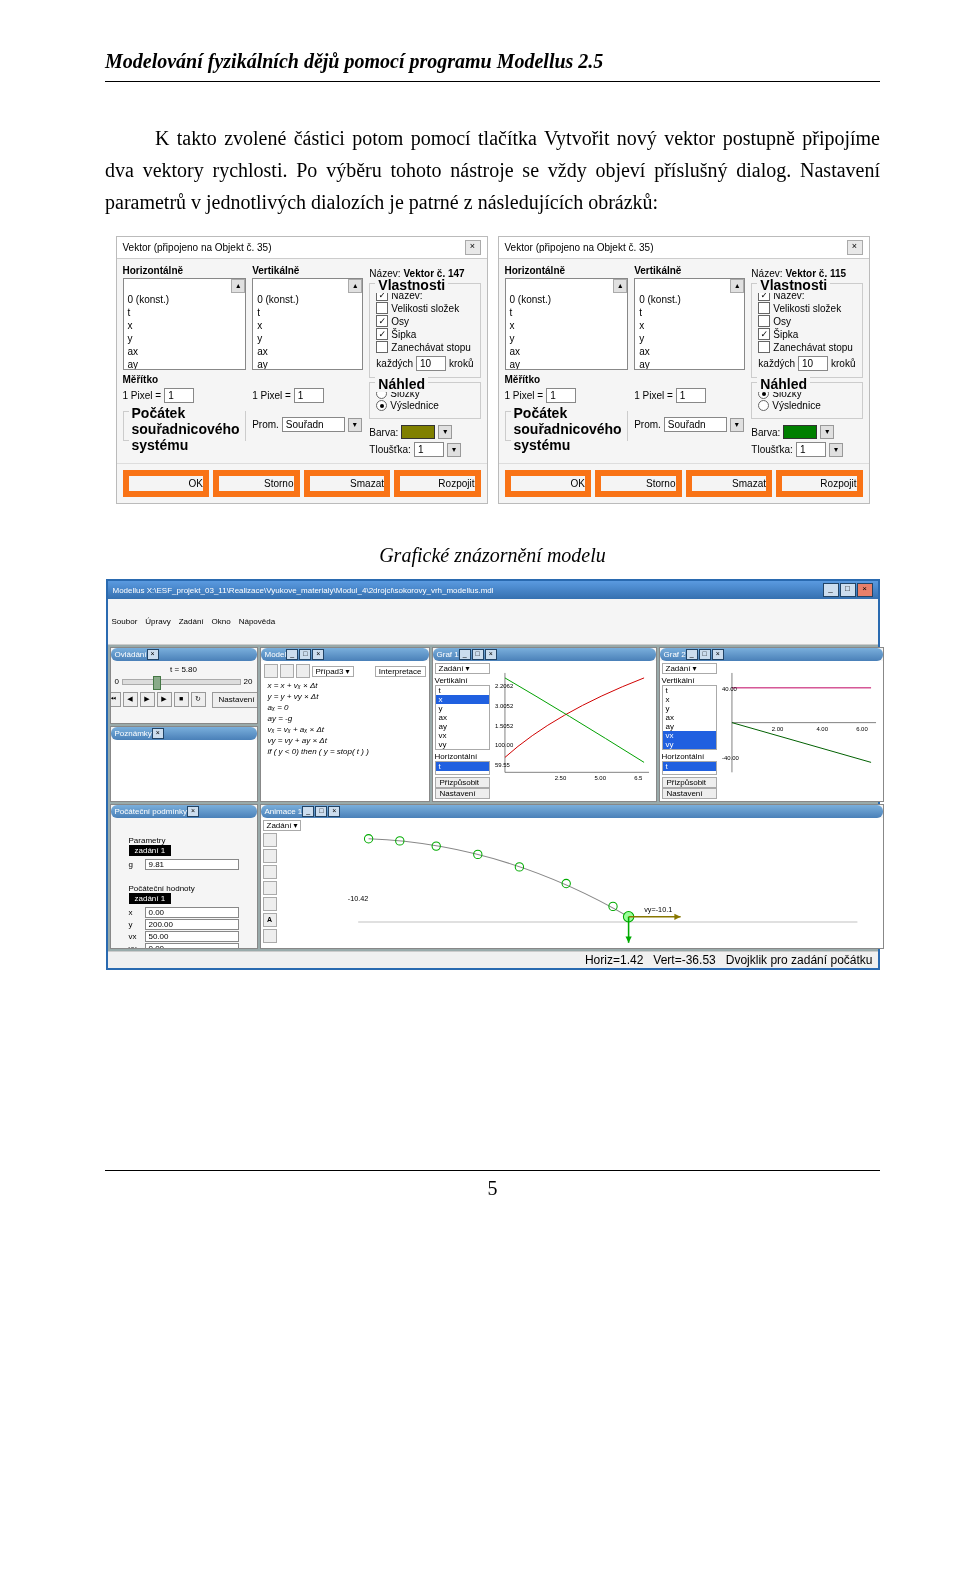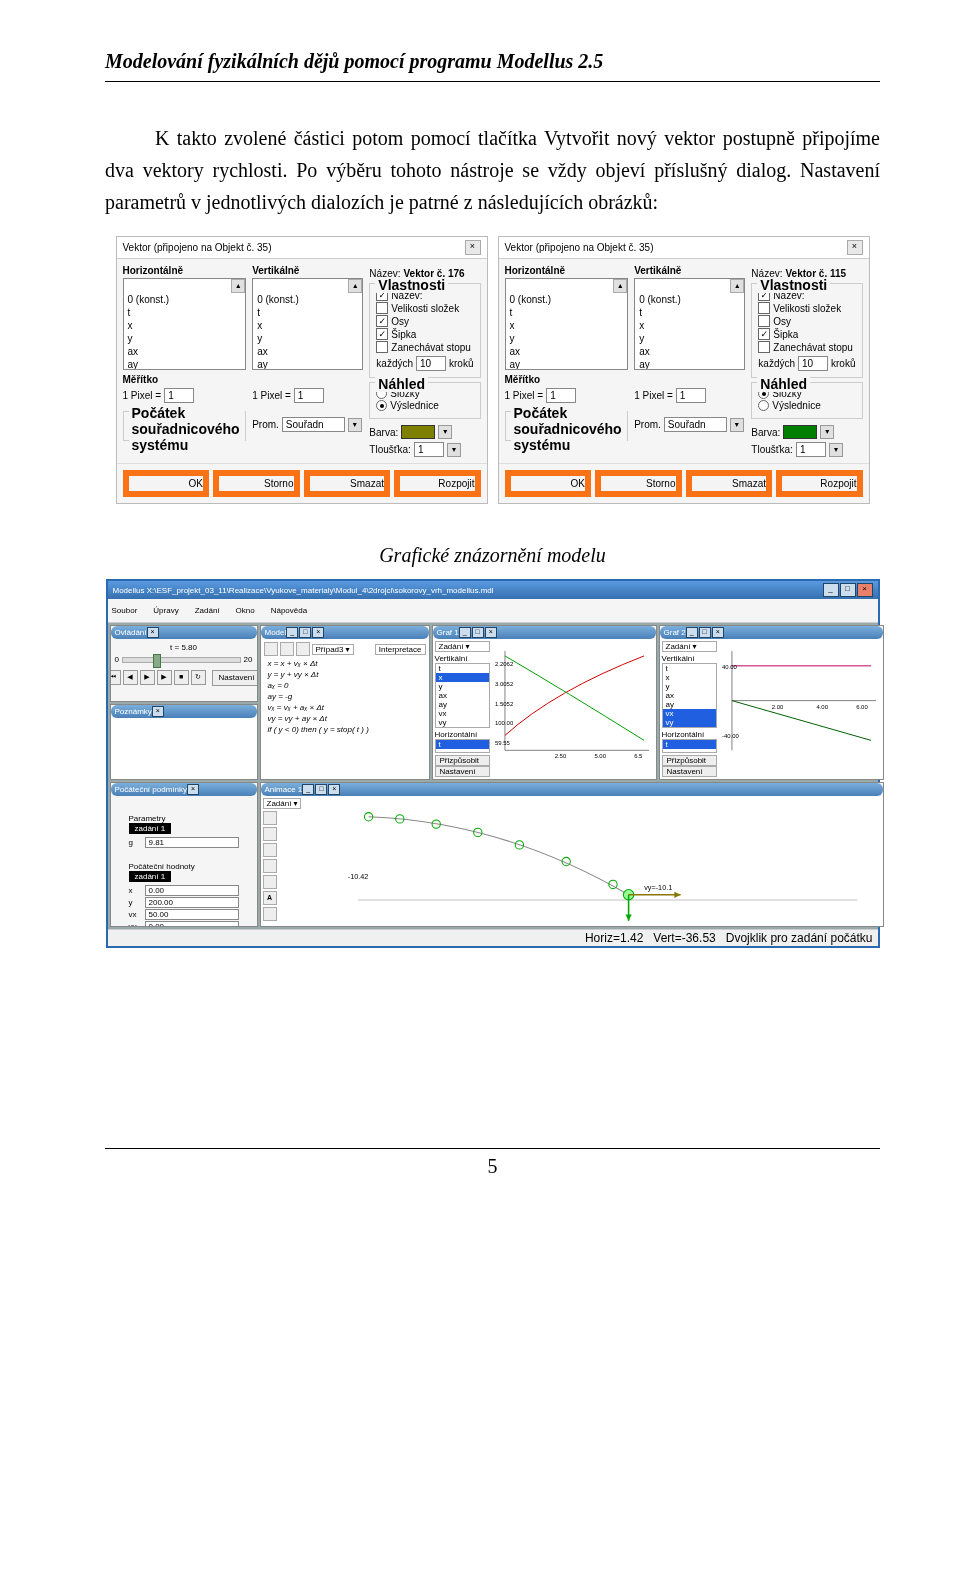--- a/index.html
+++ b/index.html
@@ -178,22 +178,22 @@
     background: linear-gradient(#5a9ae0, #3570b0);
     color: #fff;
     padding: 2px 5px;
     font-size: 8px;
     display: flex; justify-content: space-between; align-items: center;
   }
   .win-controls { display: flex; gap: 1px; }
   .win-btn { width: 14px; height: 12px; background: #cde; border: 1px solid #246; font-size: 8px; text-align: center; line-height: 10px; color: #000; }
   .win-btn.red { background: #e8806a; }
   .app-menubar {
-    background: #f5f5f5; padding: 7px 4px; font-size: 8px;
-    display: flex; gap: 16px; border-bottom: 1px solid #ccc;
+    background: #f5f5f5; padding: 18px 4px; font-size: 8px;
+    display: flex; gap: 8px; border-bottom: 1px solid #ccc;
   }
   .app-content {
     display: grid;
     grid-template-columns: 148px 170px 225px 225px;
     grid-template-rows: 155px 145px;
     gap: 2px;
     padding: 2px;
     background: #9aa;
   }
   .subwin {
@@ -332,21 +332,21 @@
           <div class="field-row" style="margin-top:14px">
             <span class="bold">Prom.</span>
             <span class="inline-input wide-input">Souřadn</span>
             <span class="dropdown-arrow">▾</span>
           </div>
         </div>
 
         <div class="col-right">
           <div class="field-row">
             <span class="bold">Název:</span>
-            <span style="font-weight:bold">Vektor č. 176</span>
+            <span style="font-weight:bold">Vektor č. 147</span>
           </div>
           <div class="groupbox">
             <div class="groupbox-title">Vlastnosti</div>
             <div class="check">
                 <span class="checkbox">✓</span>
                 <span>Název:</span>
               </div>
             <div class="check">
                 <span class="checkbox"></span>
                 <span>Velikosti složek</span>

